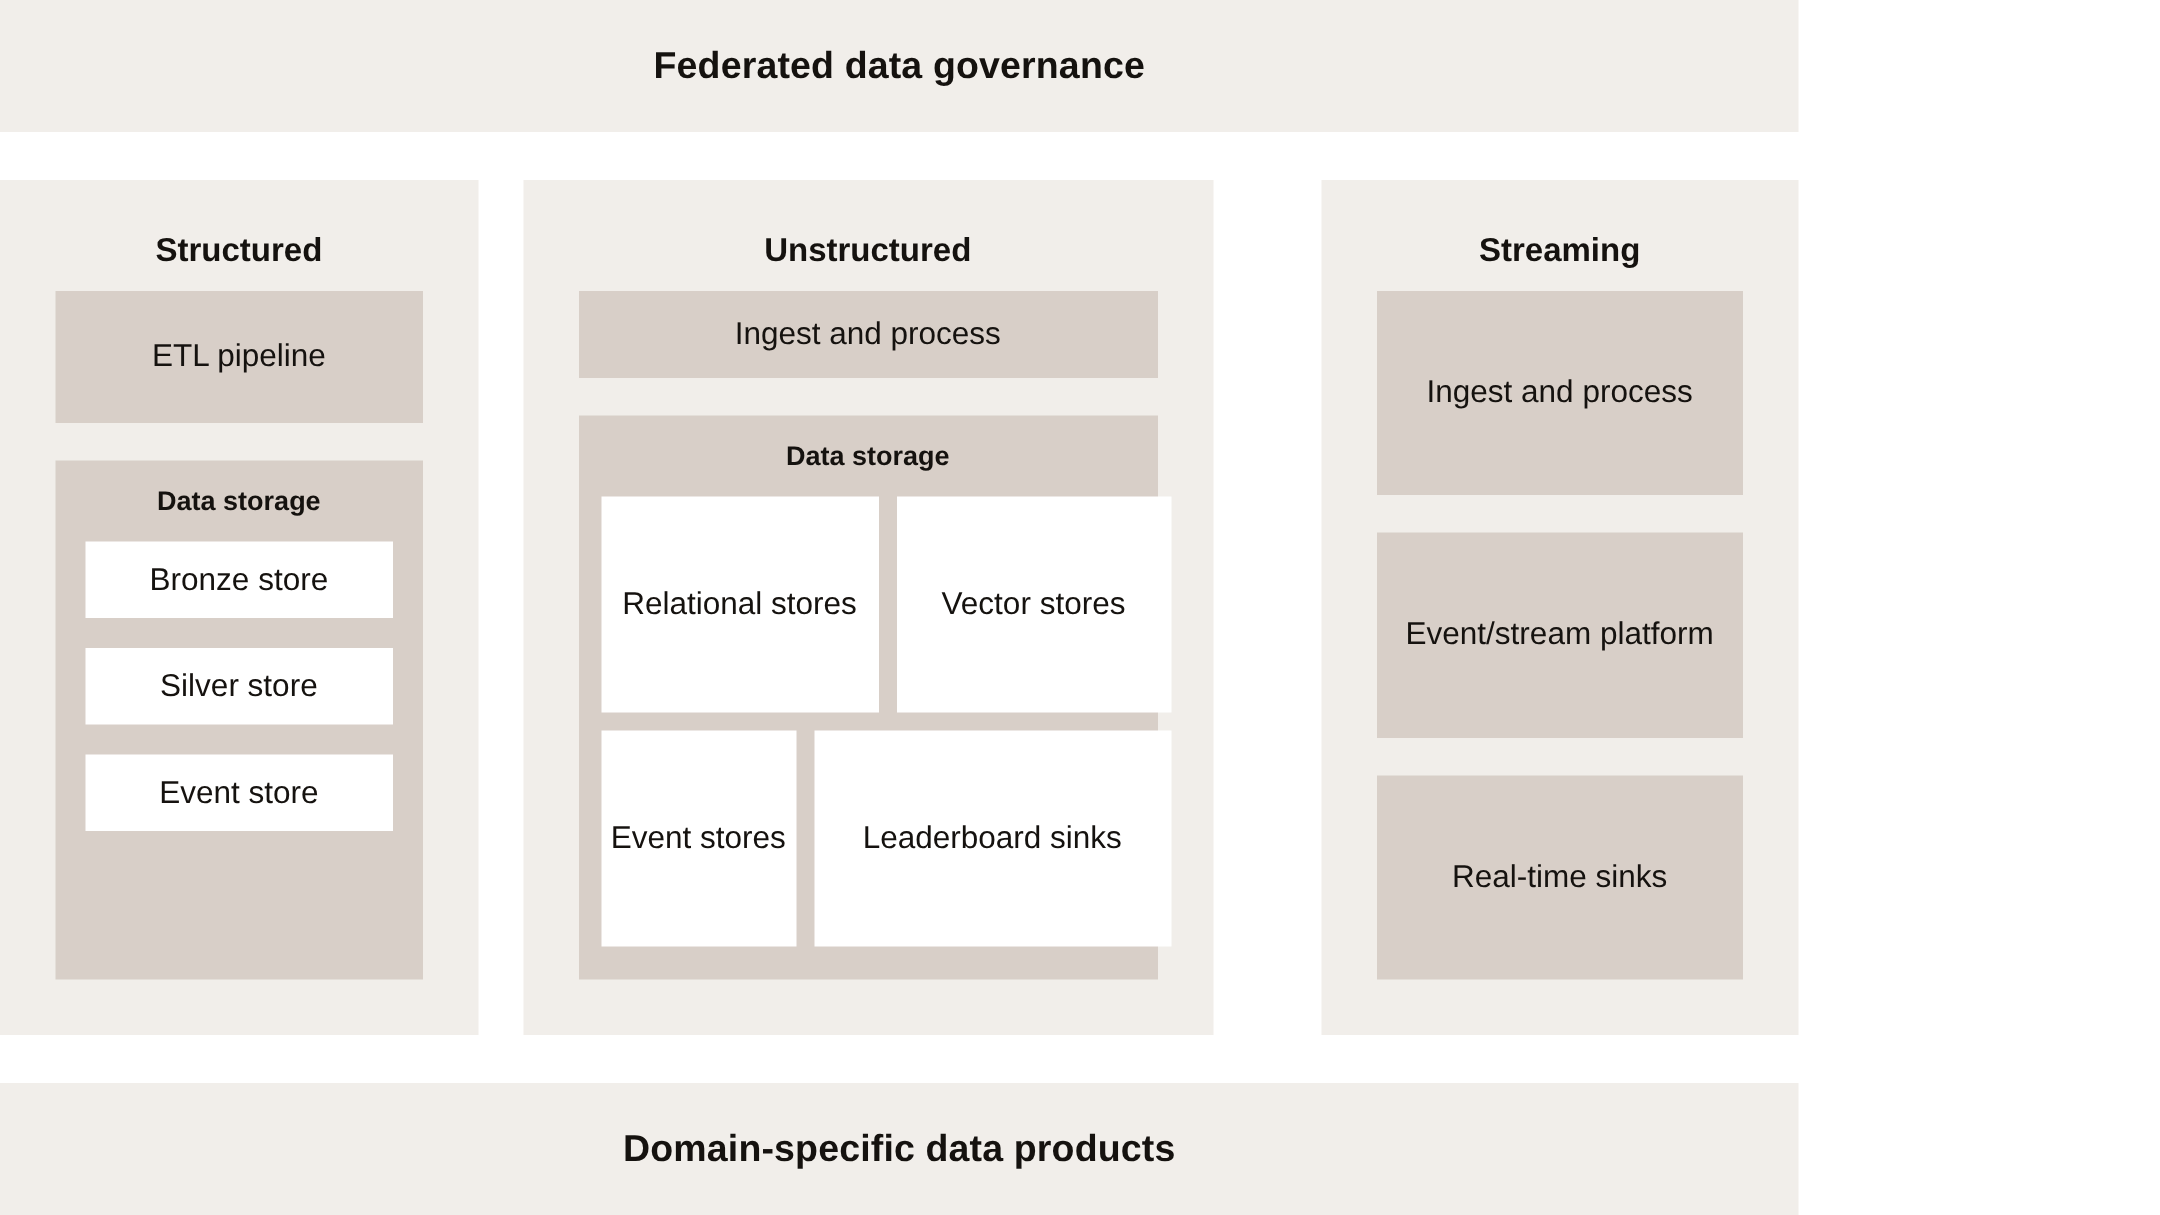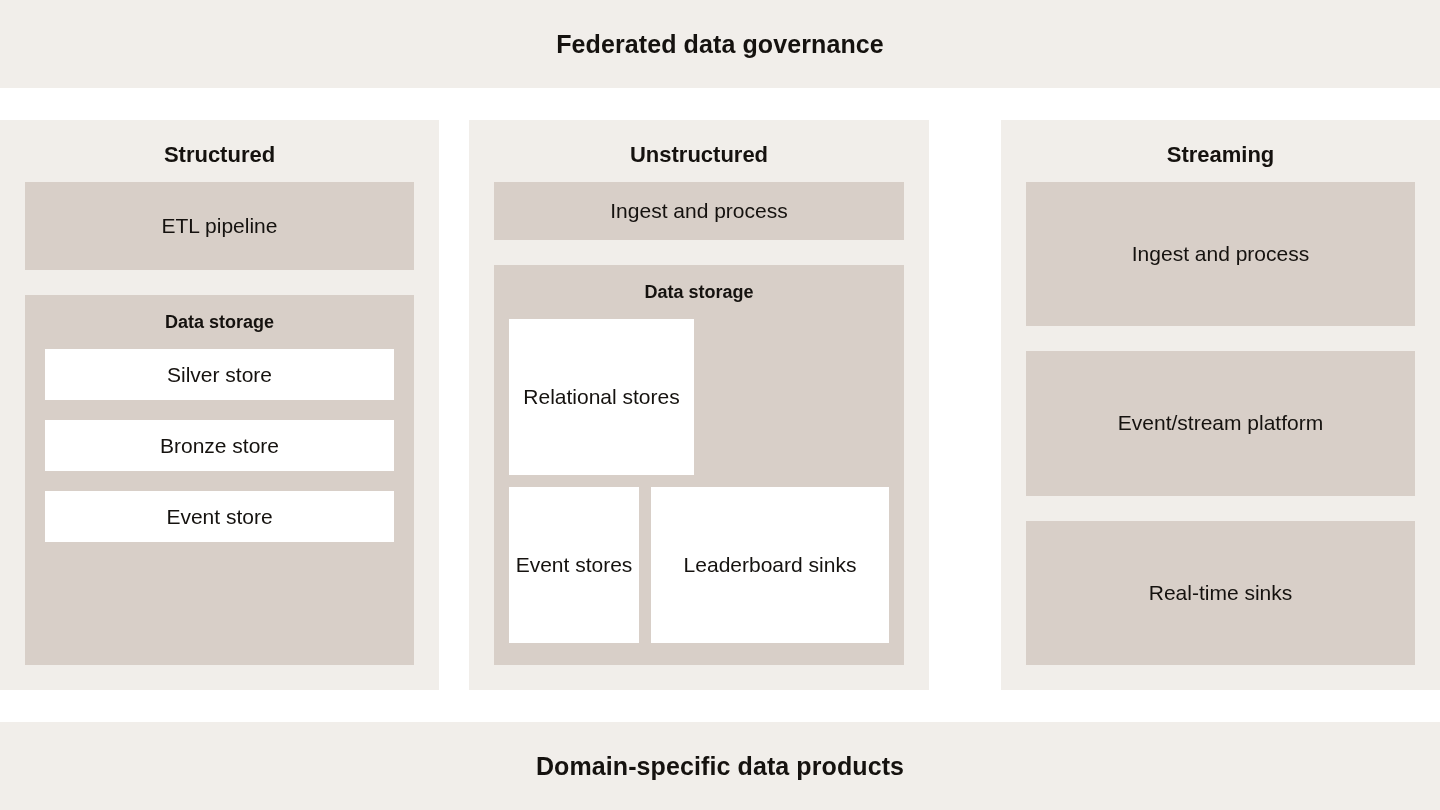--- a/index.html
+++ b/index.html
@@ -9,21 +9,21 @@
   body {
     width: 1440px;
     height: 810px;
     background: #ffffff;
     font-family: "Liberation Sans", sans-serif;
     color: #15120f;
     overflow: hidden;
   }
 
   .diagram {
-    width: 1440px;
+    width: 1199px;
     height: 810px;
     display: flex;
     flex-direction: column;
     background: #ffffff;
   }
 
   
   .banner {
     background: #F1EEEA;
     display: flex;
@@ -52,21 +52,21 @@
     align-items: stretch;
     gap: 30px;
     padding: 32px 0 32px 0;
     box-sizing: border-box;
     background: #ffffff;
   }
 
   .column {
     background: #F1EEEA;
     box-sizing: border-box;
-    padding: 0;
+    padding: 12px;
     display: flex;
     flex-direction: column;
   }
   .col-structured   { width: 460px; }
   .col-unstructured { width: 460px; }
   .col-streaming    { width: 460px; margin-left: 42px; }
 
   .column-title {
     font-size: 22px;
     font-weight: bold;
@@ -187,40 +187,41 @@
   <div class="columns">
 
     <div class="column col-structured">
       <div class="column-title">Structured</div>
       <div class="col-inner">
 
         <div class="block etl-block">ETL pipeline</div>
 
         <div class="storage-panel">
           <div class="storage-title">Data storage</div>
+          <div class="store-box">Bronze store</div>
           <div class="store-box">Silver store</div>
-          <div class="store-box">Bronze store</div>
           <div class="store-box">Event store</div>
         </div>
 
       </div>
     </div>
 
     <div class="column col-unstructured">
       <div class="column-title">Unstructured</div>
       <div class="col-inner">
 
         <div class="block u-block">Ingest and process</div>
 
 
         <div class="u-storage-panel">
           <div class="storage-title">Data storage</div>
           <div class="u-grid">
             <div class="u-grid-row">
               <div class="u-cell cell-relational">Relational stores</div>
+              <div class="u-cell cell-vector">Vector stores</div>
             </div>
             <div class="u-grid-row">
               <div class="u-cell cell-graph">Event stores</div>
               <div class="u-cell cell-leaderboard">Leaderboard sinks</div>
             </div>
           </div>
         </div>
 
       </div>
     </div>

